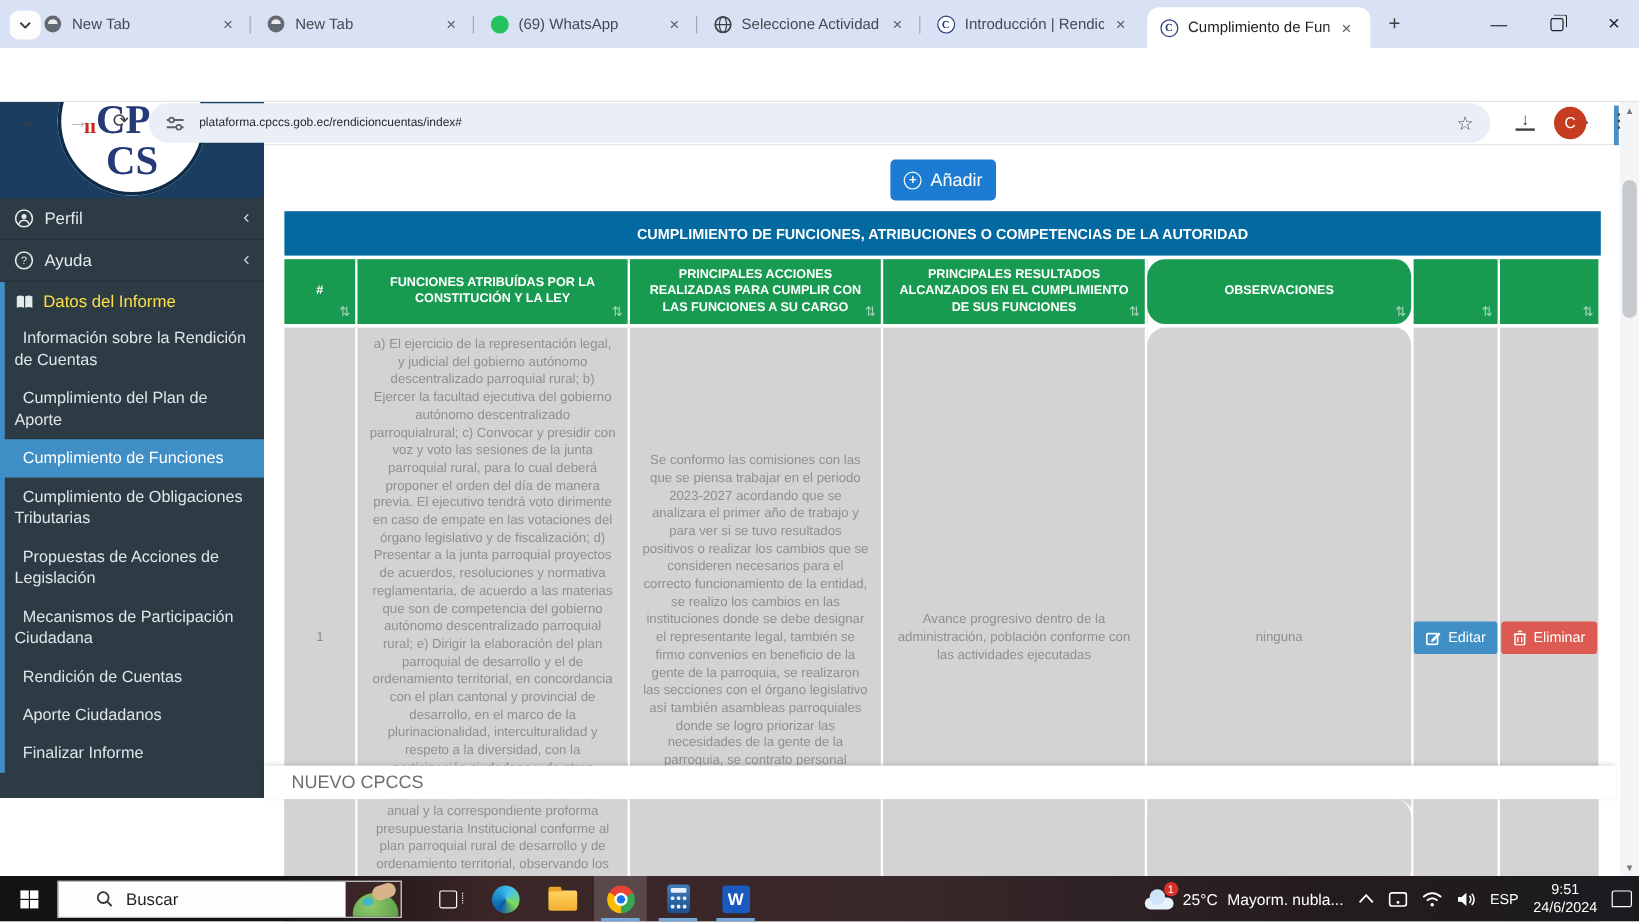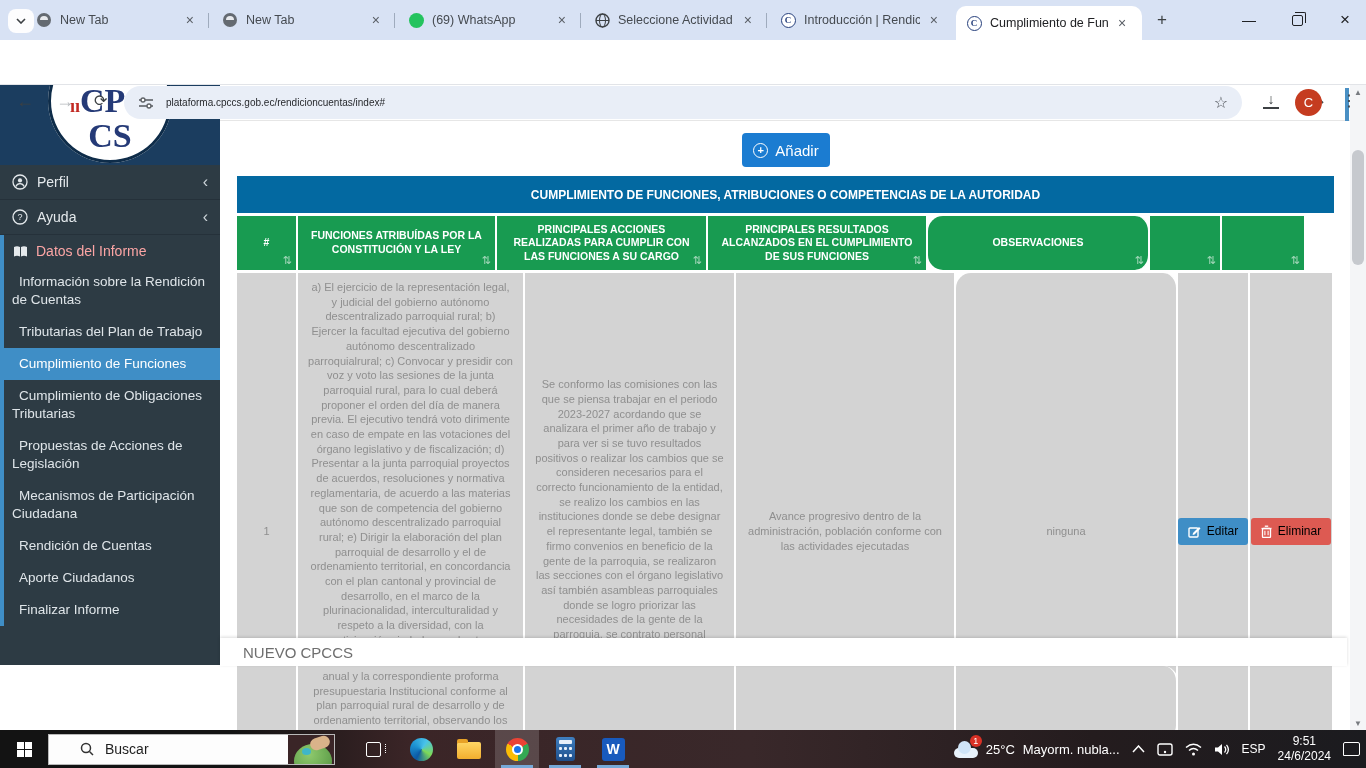--- a/index.html
+++ b/index.html
@@ -42,47 +42,47 @@
   
   .sidebar { position:absolute; left:0; top:85px; width:220px; height:580px; background:#2d3b44; z-index:3; }
   .side-logo { height:80px; background:#1b3d5f; overflow:hidden; position:relative; }
   .logo-circle { position:absolute; left:48px; top:-46px; width:124px; height:124px; background:#fff; border-radius:50%; box-shadow:0 0 0 3px #0e2c49 inset; display:flex; align-items:center; justify-content:center; }
   .logo-txt { font-family:"Liberation Serif", serif; font-weight:bold; color:#253a77; text-align:center; line-height:30px; font-size:34px; margin-top:34px; }
   .logo-txt .mark { color:#c22a23; font-size:18px; }
   .side-row { display:flex; align-items:center; gap:9px; padding:8px 12px; color:#e4e9ec; font-size:14px; border-bottom:1px solid #25313a; }
   .side-row .chev { margin-left:auto; font-size:16px; color:#cdd5da; }
   .side-ico { width:16px; height:16px; flex:none; display:flex; align-items:center; justify-content:center; }
   .menu-wrap { border-left:4px solid #3f8ec6; }
-  .section-row { display:flex; align-items:center; gap:8px; padding:8px 10px 7px 8px; color:#fca5a5; font-size:14px; }
+  .section-row { display:flex; align-items:center; gap:8px; padding:8px 10px 7px 8px; color:#fde047; font-size:14px; }
   .menu-item { padding:7px 8px 7px 8px; text-indent:7px; color:#dfe5e9; font-size:13.5px; line-height:18px; }
   .menu-item.active { background:#3f8ec6; color:#fff; margin-left:-4px; padding-left:12px; }
 
   
   .crumbbar { position:absolute; left:220px; top:85px; width:1130px; height:36px; background:#fff; border-bottom:1px solid #e6e6e6; display:flex; align-items:center; z-index:4; }
   .crumb { margin-left:17px; font-size:13px; font-weight:bold; letter-spacing:1.6px; color:#4c4c4c; }
   .collapse-up { position:absolute; right:26px; top:11px; }
   .panel-edge { position:absolute; left:1345px; top:88px; width:4px; height:33px; background:#4a90c4; z-index:8; }
 
   .addbtn { position:absolute; left:742px; top:133px; width:88px; height:34px; background:#1b7cd1; border-radius:4px; color:#fff; font-size:15px; display:flex; align-items:center; justify-content:center; gap:7px; z-index:2; }
   .pluscircle { width:15px; height:15px; border:1.5px solid #fff; border-radius:50%; font-size:11px; line-height:12px; text-align:center; font-weight:bold; }
 
   .banner { position:absolute; left:237px; top:176px; width:1097px; height:37px; background:#0369a1; color:#fff; font-size:12px; font-weight:bold; display:flex; align-items:center; justify-content:center; z-index:2; }
 
   .hrow { position:absolute; left:237px; top:216px; width:1097px; height:54px; display:flex; z-index:2; }
   .hcell { background:#189b51; color:#fff; font-size:10.5px; font-weight:bold; line-height:1.3; text-align:center; display:flex; align-items:center; justify-content:center; padding:6px 8px; position:relative; border-right:2px solid #fff; }
   .hcell:last-child { border-right:none; }
   .sort { position:absolute; right:4px; bottom:3px; font-size:11px; color:rgba(255,255,255,.6); font-weight:normal; }
   .c0{width:61px;} .c1{width:227px;} .c2{width:211px;} .c3{width:220px;} .c4{width:222px;border-radius:15px;} .c5{width:72px;} .c6{width:82px;}
-  .hrow .c1{width:199px;align-items:center;} 
+  .hrow .c1{width:227px;align-items:center;} 
 
   .brow { position:absolute; left:237px; top:273px; width:1097px; height:517px; display:flex; z-index:1; }
   .bcell { background:#d3d3d3; border-right:2px solid #fff; color:#8f8f8f; font-size:11px; line-height:14.7px; text-align:center; display:flex; align-items:center; justify-content:center; padding:0 10px; overflow:hidden; }
   .bcell:last-child { border-right:none; }
   .bcell.toptext { align-items:flex-start; padding-top:7px; }
-  .btn { height:27px; border-radius:3px; color:#000000; font-size:12px; display:flex; align-items:center; justify-content:center; gap:6px; padding:0 10px; }
+  .btn { height:27px; border-radius:3px; color:#ffffff; font-size:12px; display:flex; align-items:center; justify-content:center; gap:6px; padding:0 10px; }
   .btn-edit { background:#3f8ec6; }
   .btn-del { background:#dd5a52; }
 
   .crow { position:absolute; left:237px; top:666px; width:1097px; height:74px; display:flex; z-index:4; }
   .crow .bcell.toptext { padding-top:3px; }
 
   .pagefooter { position:absolute; left:220px; top:638px; width:1127px; height:28px; background:#fff; box-shadow:0 -1px 3px rgba(0,0,0,.14); display:flex; align-items:center; justify-content:space-between; padding:0 21px 0 23px; z-index:6; }
   .pf-left { font-size:15px; color:#4f4f4f; }
   .pf-right { font-size:15px; color:#6e6e6e; }
 
@@ -249,21 +249,21 @@
     <div class="section-row">
       <span class="side-ico">
         <svg class="ic" width="15" height="13" viewBox="0 0 15 13">
             <path d="M1 2 Q4 0.5 7 2 L7 11.5 Q4 10 1 11.5 Z" fill="#e4e9ec"></path>
             <path d="M8 2 Q11 0.5 14 2 L14 11.5 Q11 10 8 11.5 Z" fill="#e4e9ec"></path>
           </svg>
       </span>
       <span>Datos del Informe</span>
     </div>
     <div class="menu-item">Información sobre la Rendición de Cuentas</div>
-    <div class="menu-item">Tributarias del Plan de Trabajo</div>
+    <div class="menu-item">Cumplimiento del Plan de Aporte</div>
     <div class="menu-item active">Cumplimiento de Funciones</div>
     <div class="menu-item">Cumplimiento de Obligaciones Tributarias</div>
     <div class="menu-item">Propuestas de Acciones de Legislación</div>
     <div class="menu-item">Mecanismos de Participación Ciudadana</div>
     <div class="menu-item">Rendición de Cuentas</div>
     <div class="menu-item">Aporte Ciudadanos</div>
     <div class="menu-item">Finalizar Informe</div>
   </div>
 </div>
 

